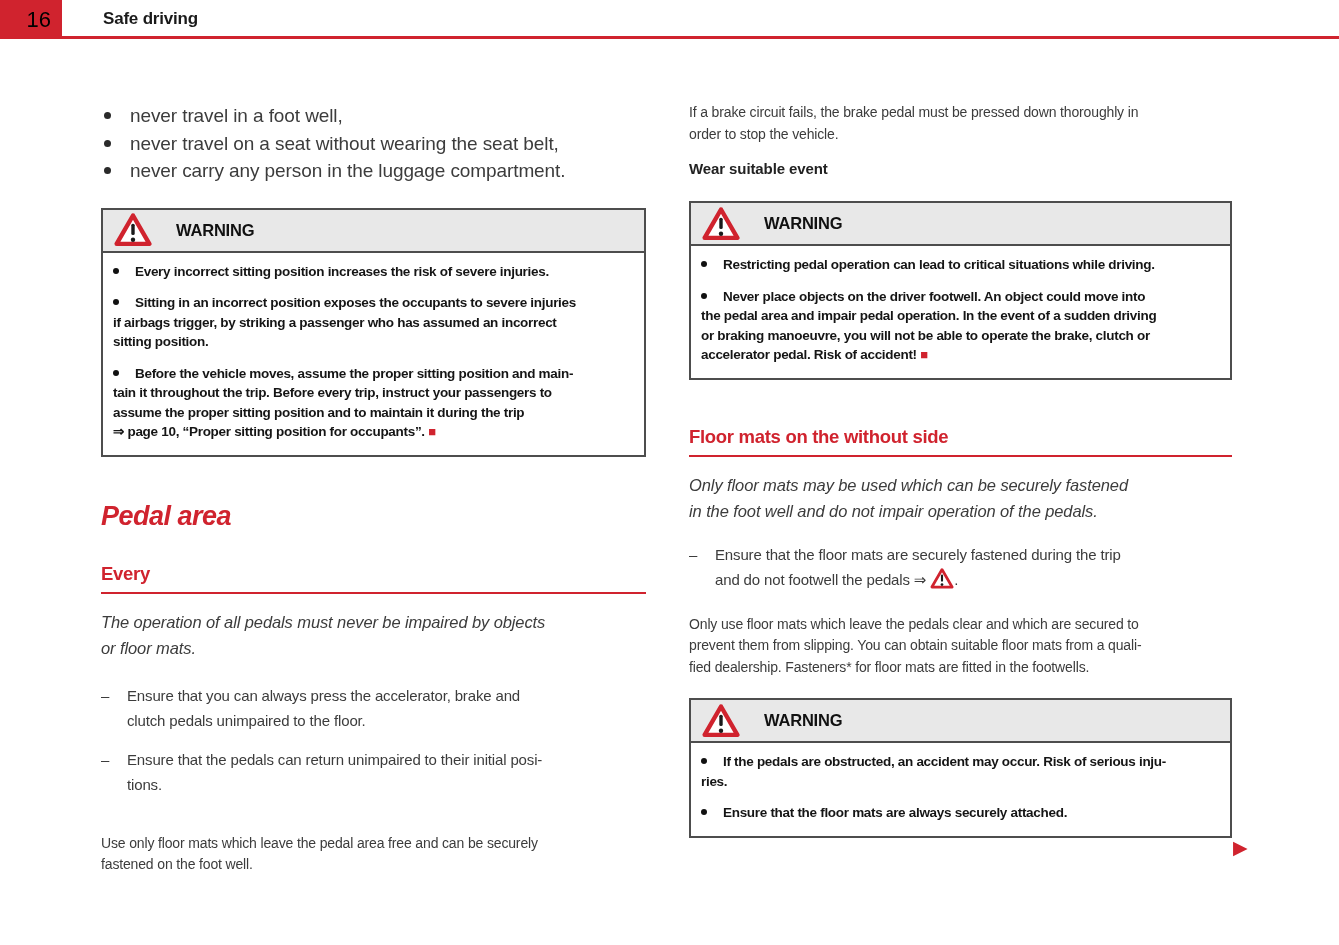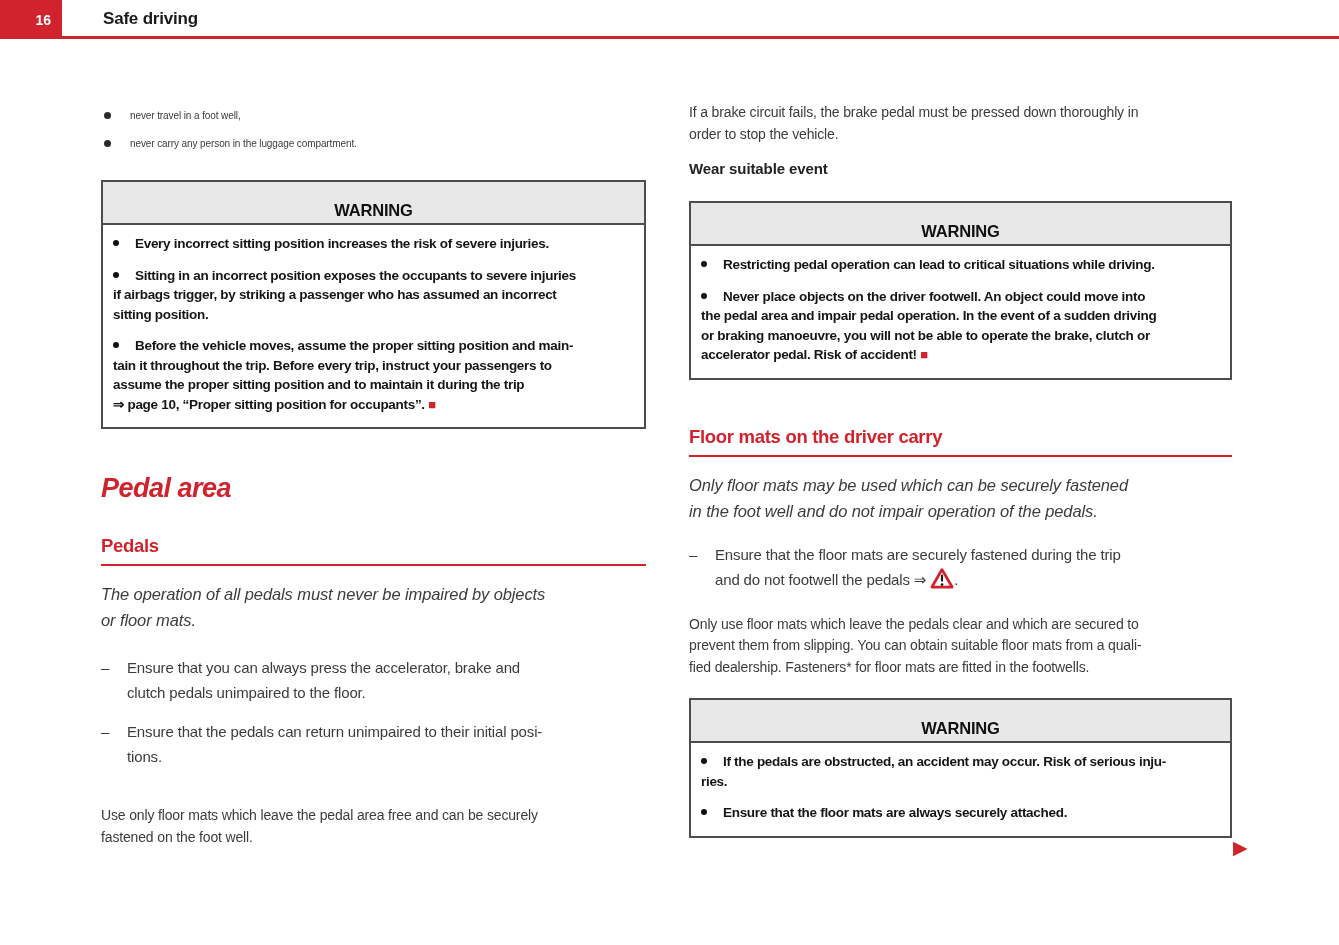--- a/index.html
+++ b/index.html
@@ -3,36 +3,36 @@
 <meta charset="utf-8">
 <style>
   html,body{margin:0;padding:0;background:#fff;}
   .page{position:relative;width:1339px;height:945px;background:#ffffff;overflow:hidden;
         font-family:"Liberation Sans",sans-serif;}
 
   
   .hdr-rule{position:absolute;left:0;top:36px;width:100%;height:3px;background:#d0232e;}
   .hdr-badge{position:absolute;left:0;top:0;width:62px;height:39px;background:#d0232e;
              display:flex;align-items:center;justify-content:flex-end;padding-right:11px;box-sizing:border-box;}
-  .hdr-badge span{color:#ffffff;font-size:14px;font-weight:bold;}
+  .hdr-badge span{color:#000000;font-size:22px;font-weight:normal;}
   .hdr-title{position:absolute;left:103px;top:9px;font-size:17px;font-weight:bold;color:#1a1a1a;letter-spacing:-0.2px;}
 
   
   .col{position:absolute;top:102px;}
   .col-left{left:101px;width:545px;}
   .col-right{left:689px;width:543px;}
 
   
-  .bitem{display:flex;font-size:10px;line-height:27.5px;color:#3c3c3c;letter-spacing:-0.1px;}
+  .bitem{display:flex;font-size:19px;line-height:27.5px;color:#3c3c3c;letter-spacing:-0.1px;}
   .dot{width:7px;height:7px;border-radius:50%;background:#2a2a2a;margin:10px 19px 0 3px;flex:none;}
 
   
   .wbox{border:2px solid #4d4d4d;background:#fff;}
-  .whead{display:flex;align-items:center;gap:14px;background:#e8e8e8;border-bottom:2px solid #4d4d4d;
-         padding:5px 11px;height:43px;box-sizing:border-box;flex-direction:column;}
+  .whead{display:flex;align-items:center;gap:24px;background:#e8e8e8;border-bottom:2px solid #4d4d4d;
+         padding:5px 11px;height:43px;box-sizing:border-box;}
   .wtitle{font-size:16.5px;font-weight:bold;color:#111;letter-spacing:-0.2px;}
   .wbody{padding:9px 10px 1px;}
   .witem{margin-bottom:12px;font-weight:bold;font-size:13.5px;line-height:19.5px;color:#151515;letter-spacing:-0.3px;}
   .wdot{display:inline-block;width:6px;height:6px;border-radius:50%;background:#111;margin-right:16px;vertical-align:2px;}
   .wtext{white-space:pre;}
   .sqr{color:#d0232e;font-size:13px;}
 
   
   .h1{color:#d0232e;font-size:27px;font-weight:bold;letter-spacing:-0.5px;margin-top:44px;font-style:italic;}
   .h2{color:#d0232e;font-size:18.5px;font-weight:bold;letter-spacing:-0.3px;
@@ -62,20 +62,24 @@
     <span>16</span>
   </div>
   <div class="hdr-title">Safe driving</div>
 
   <div class="col col-left">
 
     <div>
       <div class="bitem">
         <span class="dot"></span>
         <span>never travel in a foot well,</span>
+      </div>
+      <div class="bitem">
+        <span class="dot"></span>
+        <span>never travel on a seat without wearing the seat belt,</span>
       </div>
       <div class="bitem">
         <span class="dot"></span>
         <span>never carry any person in the luggage compartment.</span>
       </div>
     </div>
 
     <div class="wbox" style="margin-top:23px;">
       <div class="whead">
         <svg width="38" height="34" viewBox="0 0 60 54">
@@ -98,21 +102,21 @@
           <span class="wdot"></span><span class="wtext">Before the vehicle moves, assume the proper sitting position and main-
 tain it throughout the trip. Before every trip, instruct your passengers to
 assume the proper sitting position and to maintain it during the trip
 ⇒ page 10, “Proper sitting position for occupants”. </span><span class="sqr">■</span>
         </div>
       </div>
     </div>
 
     <div class="h1">Pedal area</div>
 
-    <div class="h2" style="margin-top:31px;">Pedals</div>
+    <div class="h2" style="margin-top:31px;">Every</div>
 
     <div class="lead">The operation of all pedals must never be impaired by objects
 or floor mats.</div>
 
     <div style="margin-top:22px;">
       <div class="ditem" style="margin-bottom:14px;">
         <span class="dmark">–</span>
         <span class="dtext">Ensure that you can always press the accelerator, brake and
 clutch pedals unimpaired to the floor.</span>
       </div>
@@ -151,21 +155,21 @@
         </div>
         <div class="witem">
           <span class="wdot"></span><span class="wtext">Never place objects on the driver footwell. An object could move into
 the pedal area and impair pedal operation. In the event of a sudden driving
 or braking manoeuvre, you will not be able to operate the brake, clutch or
 accelerator pedal. Risk of accident! </span><span class="sqr">■</span>
         </div>
       </div>
     </div>
 
-    <div class="h2" style="margin-top:46px;">Floor mats on the driver carry</div>
+    <div class="h2" style="margin-top:46px;">Floor mats on the without side</div>
 
     <div class="lead">Only floor mats may be used which can be securely fastened
 in the foot well and do not impair operation of the pedals.</div>
 
     <div style="margin-top:18px;">
       <div class="ditem">
         <span class="dmark">–</span>
         <span><span class="dtext">Ensure that the floor mats are securely fastened during the trip
 and do not footwell the pedals ⇒ </span><svg class="tri-inline" width="24" height="21" viewBox="0 0 60 54">
               <path d="M30 4 L56 49 L4 49 Z" fill="#ffffff" stroke="#d0232e" stroke-width="7" stroke-linejoin="round"></path>

